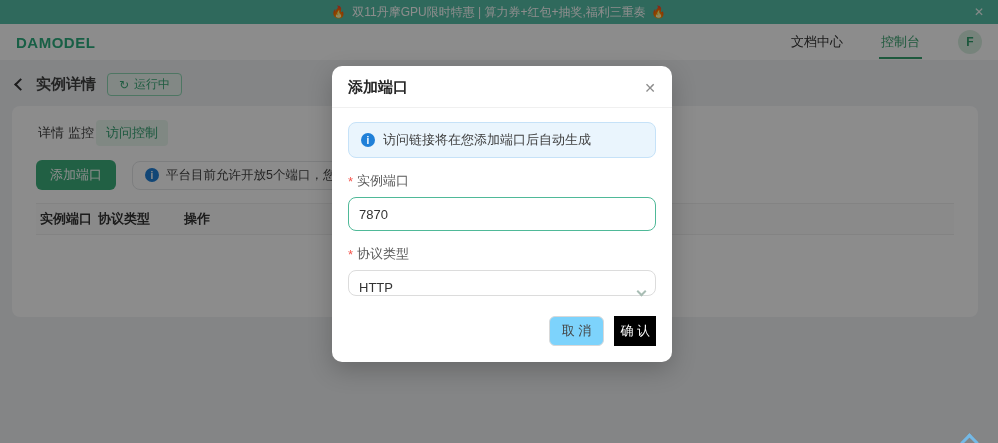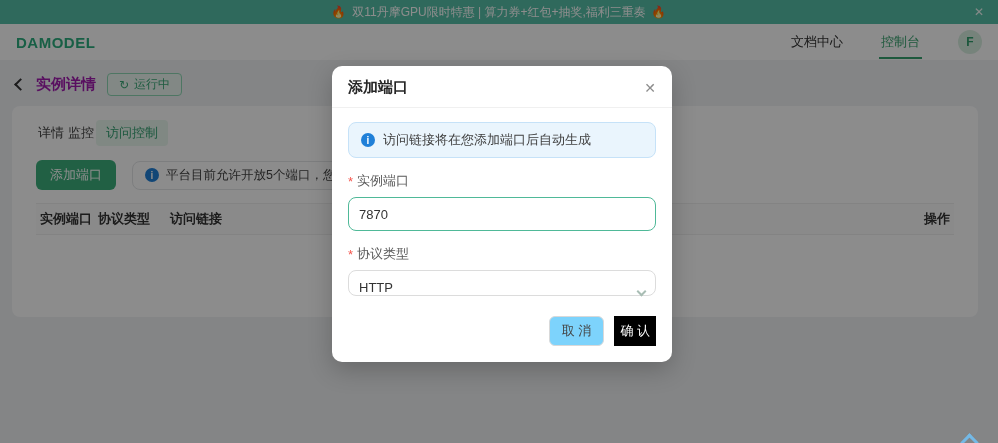--- a/index.html
+++ b/index.html
@@ -17,21 +17,21 @@
   .appbar-right { margin-left:auto; display:flex; align-items:center; gap:36px; }
   .nav-docs { font-size:13px; color:#333; cursor:pointer; }
   .nav-console { font-size:13px; color:#38a26f; cursor:pointer; padding:8px 2px 6px; border-bottom:2px solid #38a26f; }
   .avatar { width:24px; height:24px; border-radius:50%; background:#d8eee1; color:#2f9e6c;
             font-size:12px; font-weight:bold; display:flex; align-items:center; justify-content:center; cursor:pointer; }
 
   
   .breadcrumb { display:flex; align-items:center; gap:11px; padding:13px 16px 10px; }
   .back-chevron { width:9px; height:9px; border-left:2px solid #333; border-bottom:2px solid #333;
                   transform:rotate(45deg); cursor:pointer; }
-  .bc-title { font-size:15px; font-weight:bold; color:#a21caf; }
+  .bc-title { font-size:15px; font-weight:bold; color:#404040; }
   .status-badge { display:inline-flex; align-items:center; gap:5px; border:1px solid #8ed8b4;
                   background:#edf8f2; color:#3ba878; font-size:12px; padding:2px 11px; border-radius:4px; }
   .sync-glyph { font-size:12px; line-height:1; }
 
   
   .card { margin:0 20px 0 12px; background:#fff; border-radius:8px; height:211px; padding:14px 24px 0; }
   .tabs { display:flex; align-items:center; }
   .tab { font-size:13px; color:#444; padding:4px 2px; cursor:pointer; }
   .tab.active { background:#e9f7ef; color:#36a273; padding:4px 10px; border-radius:4px; }
   .toolbar { display:flex; align-items:center; gap:16px; margin-top:14px; }
@@ -118,21 +118,20 @@
       <button class="btn-add">添加端口</button>
       <span class="quota-pill">
         <i class="info-icon">i</i>
         <span>平台目前允许开放5个端口，您已使用 0/5</span>
       </span>
     </div>
 
     <div class="thead">
       <span class="th-port">实例端口</span>
       <span class="th-proto">协议类型</span>
-      <span class="th-link">访问链接</span>
       <span class="th-action">操作</span>
     </div>
   </div>
 
   <div class="fab-top">
     <div class="chev-up"></div>
   </div>
 
   <div class="mask"></div>
 

